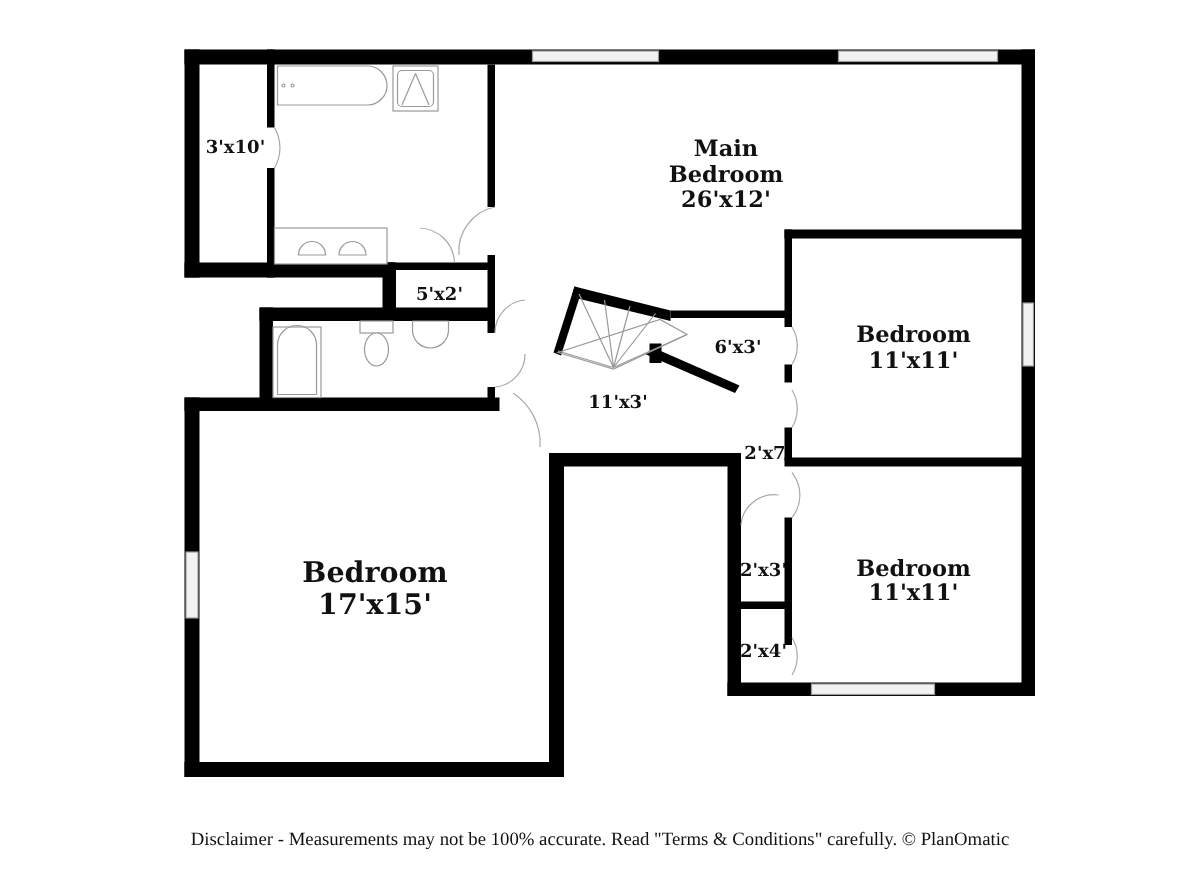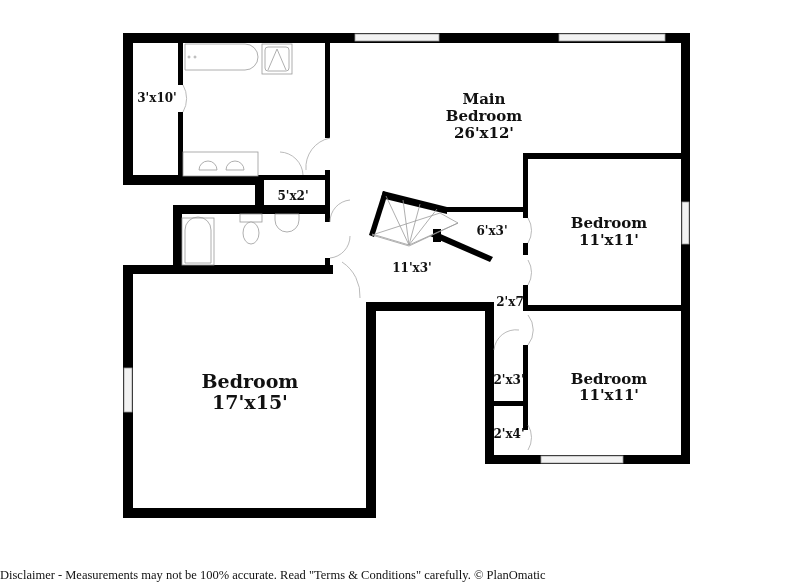--- a/index.html
+++ b/index.html
@@ -8,21 +8,21 @@
   .wall { fill: #000000; }
   .fix { fill: #ffffff; stroke: #9a9a9a; stroke-width: 0.8; }
   .fixd { fill: none; stroke: #9a9a9a; stroke-width: 0.8; }
   .swing { fill: none; stroke: #a8a8a8; stroke-width: 0.8; }
   .win { fill: #f2f2f2; stroke: #9a9a9a; stroke-width: 0.8; }
   .lbl { font-family: "DejaVu Serif", "Liberation Serif", serif; font-weight: bold; fill: #111111; text-anchor: middle; }
   .lbl-lg { font-size: 19px; }
   .lbl-md { font-size: 15px; }
   .lbl-sm { font-size: 12px; }
   #disclaimer {
-    position: absolute; left: 0; top: 568px; width: 800px; text-align: left;
+    position: absolute; left: 0; top: 552px; width: 800px; text-align: center;
     font-family: "Liberation Serif", "DejaVu Serif", serif; font-size: 12.5px; color: #111111;
   }
 </style>
 </head>
 <body>
 
 <svg id="plan" viewBox="0 0 800 582" xmlns="http://www.w3.org/2000/svg">
 
   <g>
 

